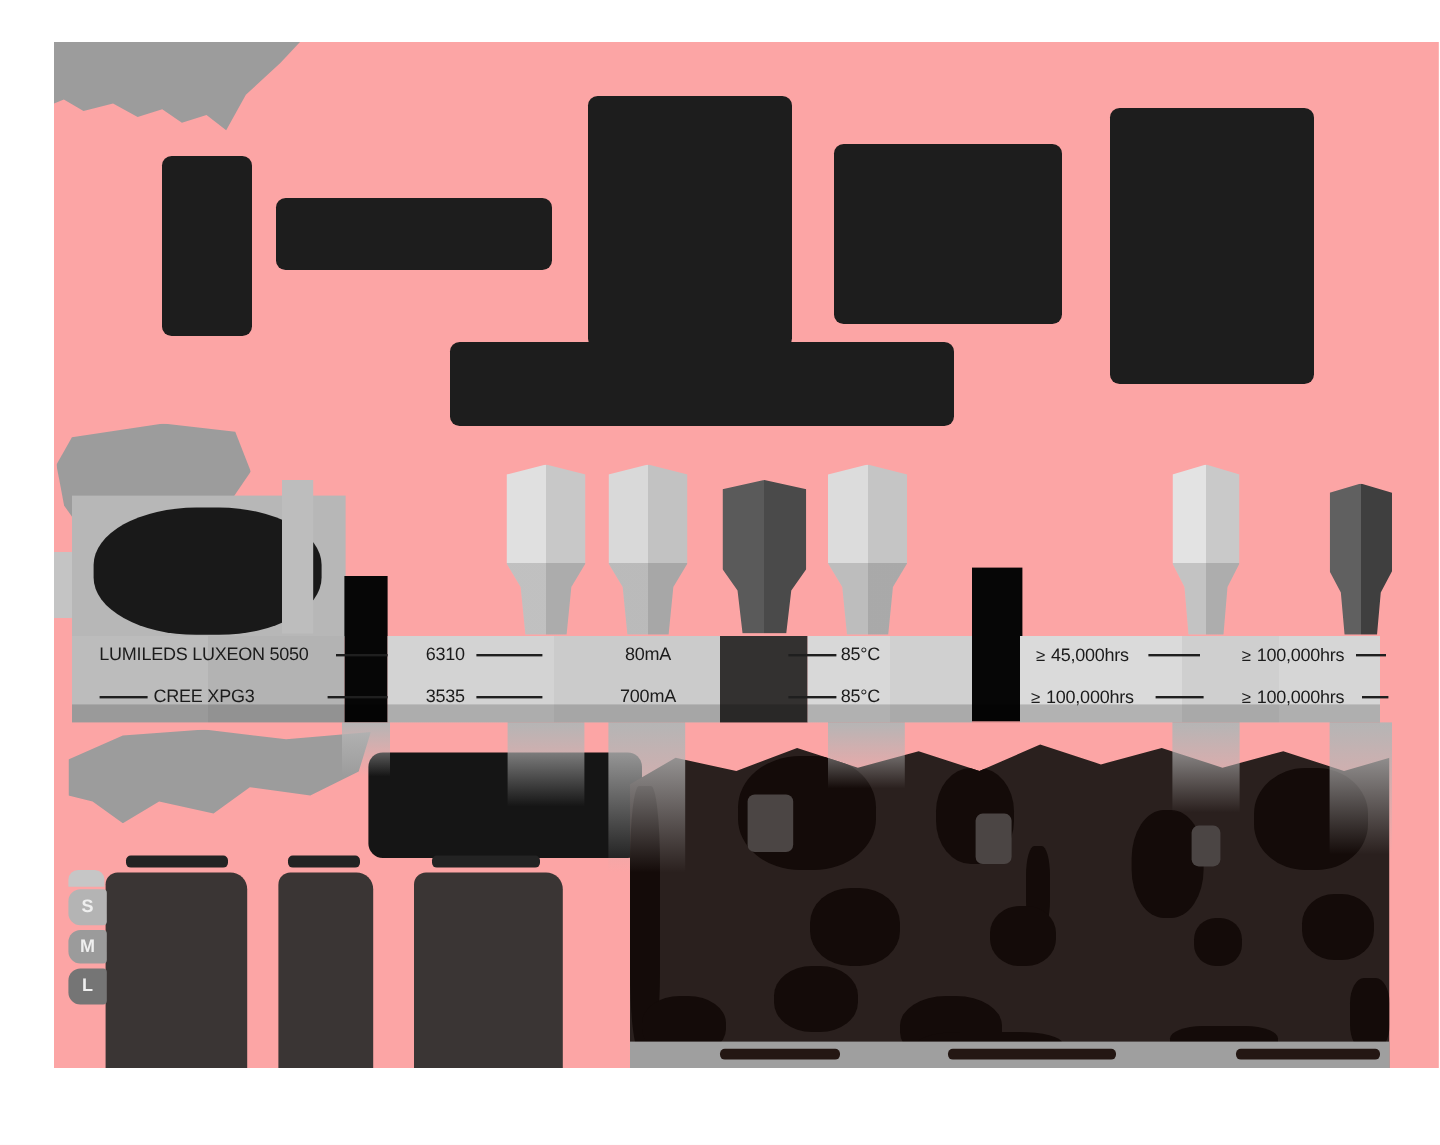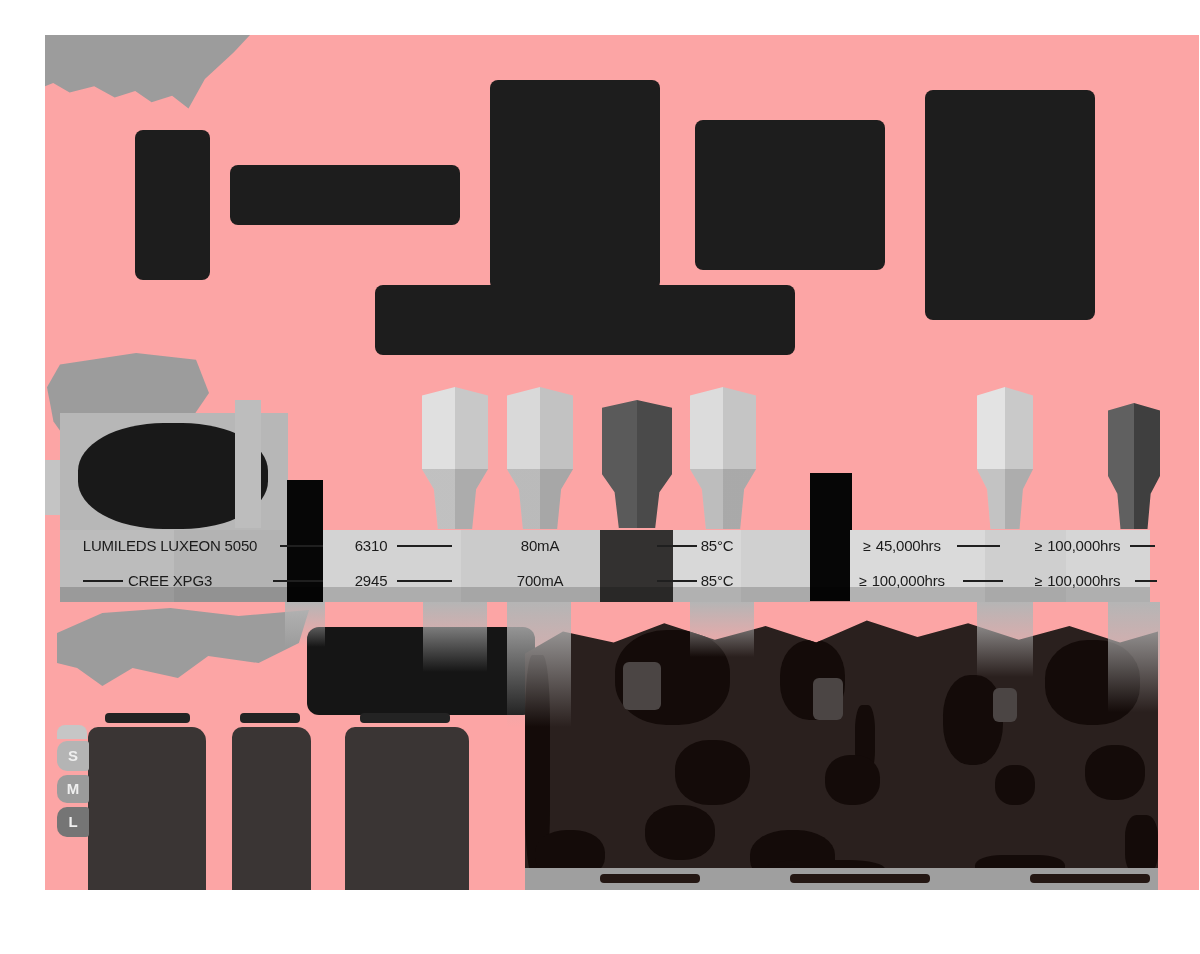--- a/index.html
+++ b/index.html
@@ -86,21 +86,21 @@
   <div class="abs fadecol" style="left:1063px;top:567px;width:52px;height:110px;z-index:2;"></div>
 
   <div class="cell" style="left:15px;top:502px;width:220px;">LUMILEDS LUXEON 5050</div>
   <div class="cell" style="left:266px;top:502px;width:120px;">6310</div>
   <div class="cell" style="left:435px;top:502px;width:120px;">80mA</div>
   <div class="cell" style="left:612px;top:502px;width:120px;">85°C</div>
   <div class="cell" style="left:792px;top:502px;width:130px;"><span class="marker">≥</span><span>45,000hrs</span></div>
   <div class="cell" style="left:965px;top:502px;width:135px;"><span class="marker">≥</span><span>100,000hrs</span></div>
 
   <div class="cell" style="left:15px;top:537px;width:220px;">CREE XPG3</div>
-  <div class="cell" style="left:266px;top:537px;width:120px;">2945</div>
+  <div class="cell" style="left:266px;top:537px;width:120px;">3535</div>
   <div class="cell" style="left:435px;top:537px;width:120px;">700mA</div>
   <div class="cell" style="left:612px;top:537px;width:120px;">85°C</div>
   <div class="cell" style="left:792px;top:537px;width:130px;"><span class="marker">≥</span><span>100,000hrs</span></div>
   <div class="cell" style="left:965px;top:537px;width:135px;"><span class="marker">≥</span><span>100,000hrs</span></div>
 
   <div class="dash" style="left:235px;top:510px;width:43px;"></div>
   <div class="dash" style="left:352px;top:510px;width:55px;"></div>
   <div class="dash" style="left:612px;top:510px;width:40px;"></div>
   <div class="dash" style="left:912px;top:510px;width:43px;"></div>
   <div class="dash" style="left:1085px;top:510px;width:25px;"></div>

